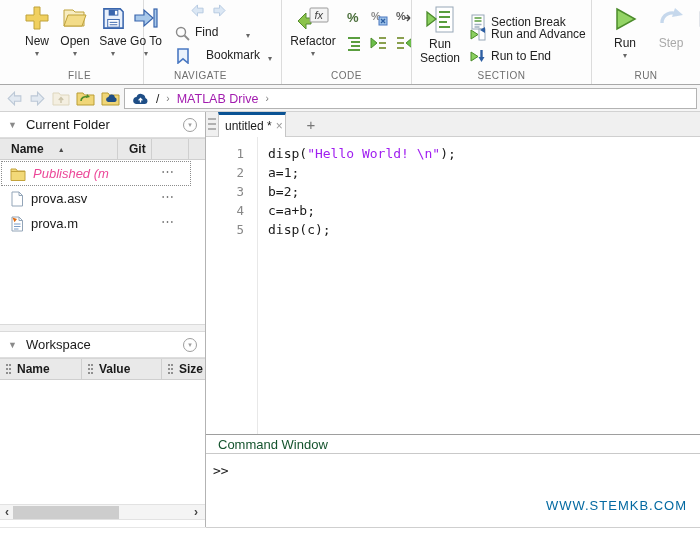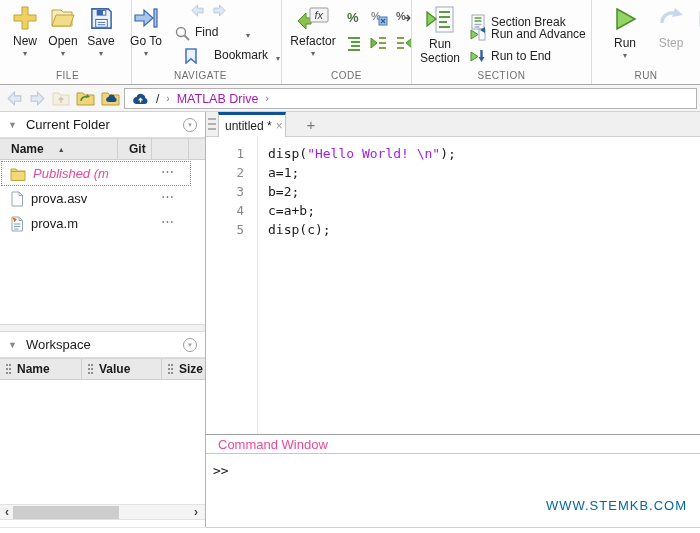--- a/index.html
+++ b/index.html
@@ -3,21 +3,21 @@
 <meta charset="utf-8">
 <style>
   * { margin:0; padding:0; box-sizing:border-box; }
   html,body { background:#fff; }
   body { font-family:"Liberation Sans", sans-serif; color:#1a1a1a; }
   .screen { position:relative; width:700px; height:533px; background:#fff; overflow:hidden; }
 
   
   .ribbon { position:absolute; left:0; top:0; width:700px; height:85px; background:#fdfdfd; border-bottom:1px solid #a8a8a8; }
   .rsec { position:absolute; top:0; height:84px; border-right:1px solid #dcdcdc; overflow:hidden; }
-  .rsec-file { left:4px; width:128px; }
+  .rsec-file { left:16px; width:128px; }
   .rsec-nav  { left:120px; width:162px; }
   .rsec-code { left:282px; width:130px; }
   .rsec-sect { left:412px; width:180px; }
   .rsec-run  { left:592px; width:108px; border-right:none; }
   .rsec-label { position:absolute; bottom:3px; left:0; right:0; text-align:center; font-size:10px; color:#6e6e6e; letter-spacing:.5px; }
   .bigbtn { position:absolute; top:3px; display:flex; flex-direction:column; align-items:center; cursor:default; }
   .bigbtn .lbl { font-size:12px; color:#222; margin-top:1px; white-space:nowrap; }
   .caret { font-size:8px; color:#666; line-height:8px; margin-top:2px; }
   .iconbox28 { height:30px; display:flex; align-items:center; justify-content:center; }
   .navcol { position:absolute; left:52px; top:0; width:108px; height:66px; }
@@ -72,21 +72,21 @@
   .newtab { position:absolute; left:95px; top:3px; width:20px; height:20px; text-align:center; font-size:15px; color:#777; line-height:20px; }
 
   .editor { position:absolute; left:0; top:25px; width:494px; height:297px; background:#fff; font-family:"DejaVu Sans Mono", monospace; font-size:13px; }
   .gutter { position:absolute; left:0; top:0; bottom:0; width:52px; border-right:1px solid #e8e8e8; }
   .codeline { position:absolute; left:0; width:494px; height:19px; line-height:19px; }
   .codeline .lnum { position:absolute; left:0; width:38px; text-align:right; color:#888; font-size:12.5px; }
   .codeline .ltext { position:absolute; left:62px; white-space:pre; color:#1a1a1a; }
   .str { color:#a020f0; }
 
   .cmdhead { position:absolute; left:0; top:322px; width:494px; height:20px; background:#fff; border-top:1px solid #9e9e9e; border-bottom:1px solid #c9c9c9; display:flex; align-items:center; padding-left:12px; }
-  .cmdhead .ctitle { font-size:13px; color:#ec4899; }
+  .cmdhead .ctitle { font-size:13px; color:#14532d; }
   .cmdbody { position:absolute; left:0; top:342px; width:494px; height:73px; background:#fff; }
   .prompt { position:absolute; left:7px; top:9px; font-family:"DejaVu Sans Mono", monospace; font-size:13px; color:#1a1a1a; }
   .watermark { position:absolute; right:13px; bottom:14px; font-size:13px; color:#0369a1; letter-spacing:1px; }
   .bottomstrip { position:absolute; left:0; top:415px; width:494px; height:6px; border-top:1px solid #cfcfcf; background:#fff; }
   .sb-bottomline { position:absolute; left:0; top:527px; width:206px; height:6px; border-top:1px solid #e6e6e6; background:#fff; }
   svg { display:block; }
 </style>
 </head>
 <body>
 
@@ -158,21 +158,21 @@
         <div class="navrow" style="left:2px;top:25px;">
           <span>
             <svg width="16" height="16" viewBox="0 0 16 16">
                 <circle cx="7" cy="7" r="4.5" fill="none" stroke="#8a8a8a" stroke-width="1.4"></circle>
                 <line x1="10.5" y1="10.5" x2="15" y2="15" stroke="#8a8a8a" stroke-width="1.8"></line>
               </svg>
           </span>
           <span class="lbl">Find</span>
           <span class="caret" style="position:absolute;left:72px;top:5px;">▾</span>
         </div>
-        <div class="navrow" style="left:12px;top:48px;gap:16px;">
+        <div class="navrow" style="left:4px;top:48px;gap:16px;">
           <span>
             <svg width="14" height="16" viewBox="0 0 14 16">
                 <path d="M2 1h10v14l-5-4.2L2 15z" fill="#eaf2fc" stroke="#4a78c2" stroke-width="1.6"></path>
               </svg>
           </span>
           <span class="lbl">Bookmark</span>
           <span class="caret" style="position:absolute;left:92px;top:5px;">▾</span>
         </div>
       </div>
       <div class="rsec-label">NAVIGATE</div>

